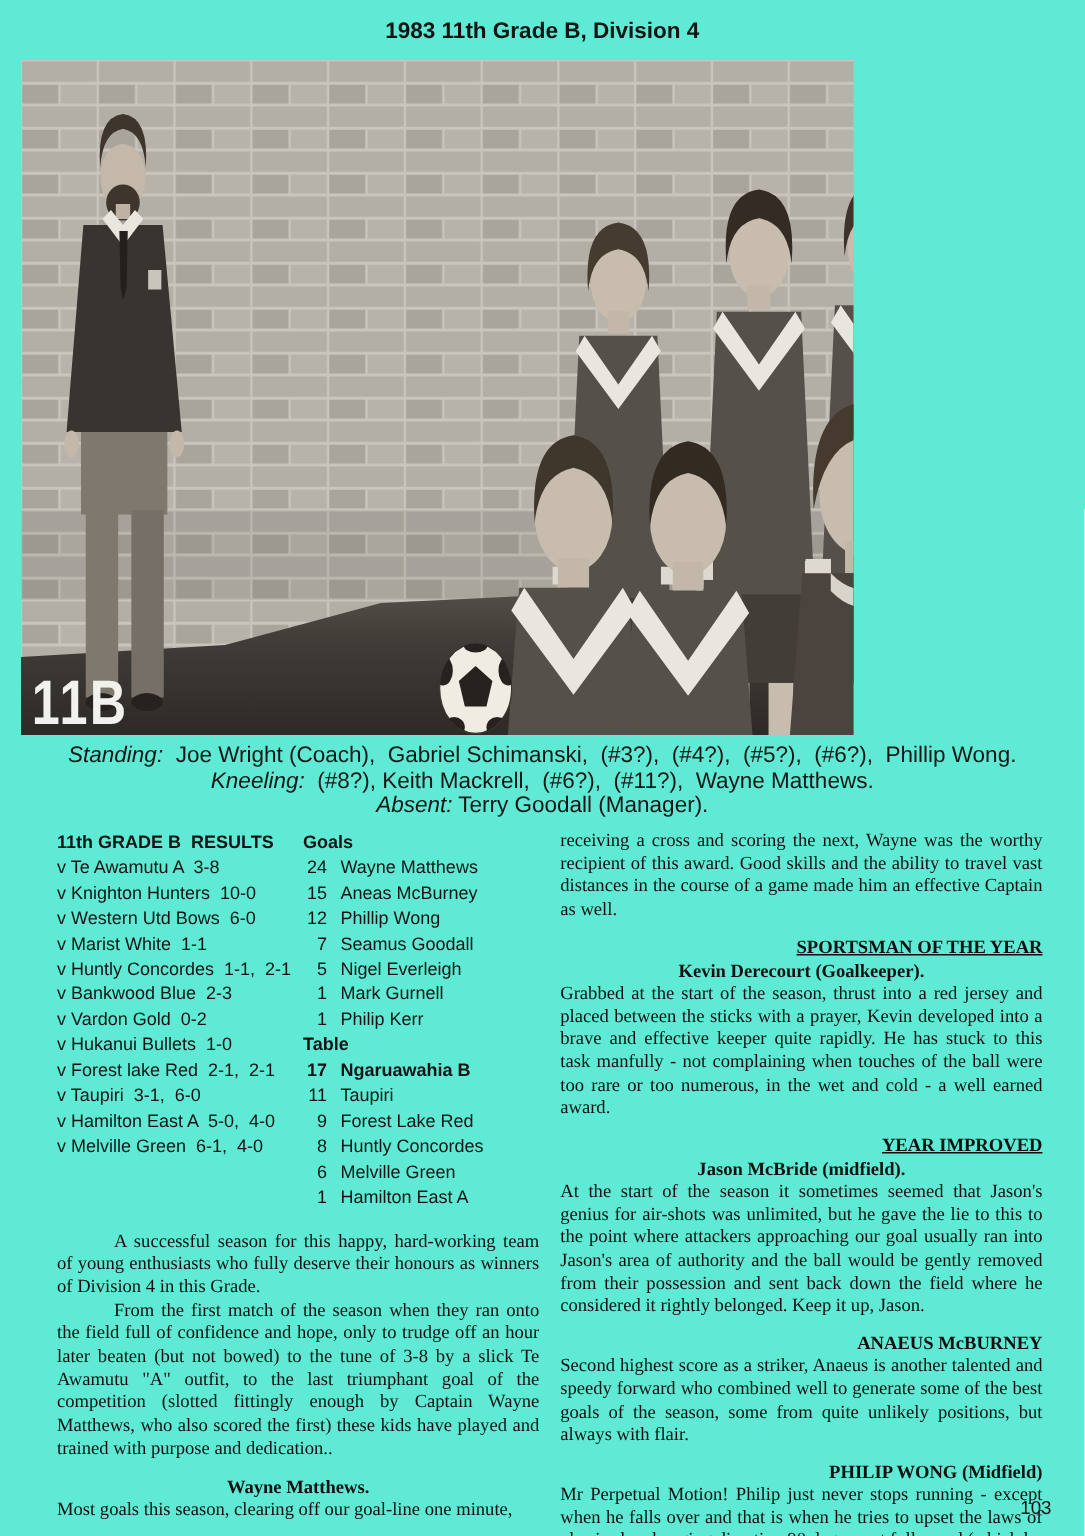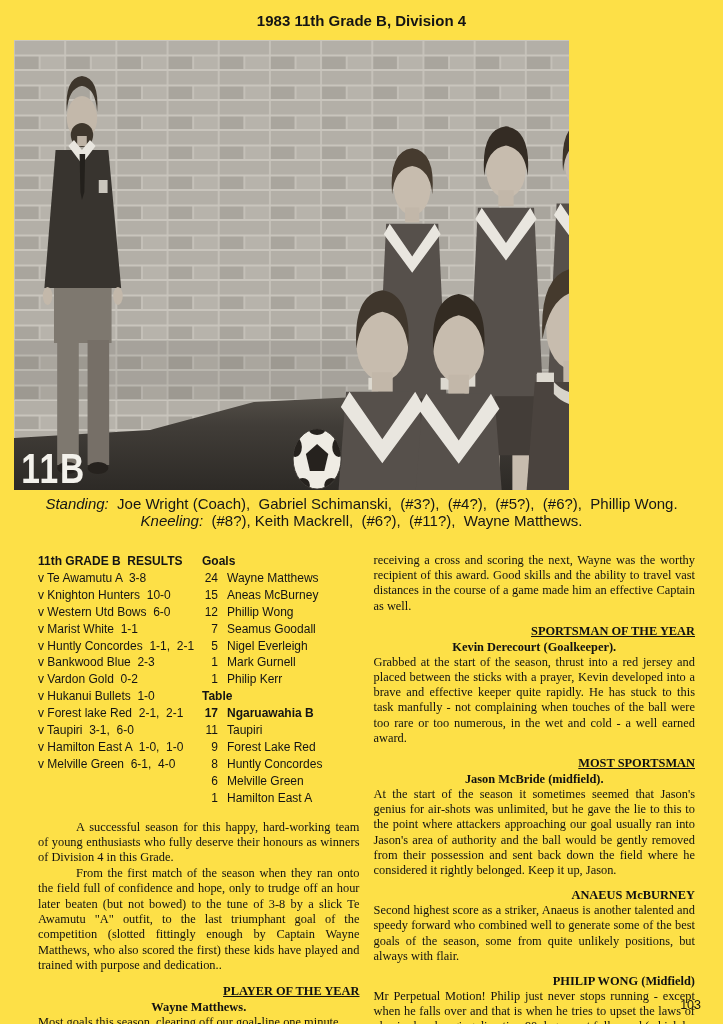--- a/index.html
+++ b/index.html
@@ -1,18 +1,18 @@
 <!DOCTYPE html>
 <html><head>
 <meta charset="utf-8">
 <style>
   * { margin: 0; padding: 0; box-sizing: border-box; }
   html, body { width: 723px; background: #ffffff; }
   body { position: relative; height: 1024px; overflow: hidden; font-family: "Liberation Serif", "DejaVu Serif", serif; color: #111; }
-  .page { position: absolute; inset: 0; background: #fde047; text-decoration: underline; }
+  .page { position: absolute; inset: 0; background: #5eead4; text-decoration: underline; }
 
   .title { position: absolute; top: 12px; left: 0; width: 723px; text-align: center;
            font-family: "Liberation Sans", "DejaVu Sans", sans-serif; font-weight: bold; font-size: 15px; color: #141414; }
 
   .photo { position: absolute; left: 14px; top: 40px; width: 555px; height: 450px; background: #b9b5ad; }
   .photo svg { display: block; width: 100%; height: 100%; }
 
   .caption { position: absolute; top: 496px; left: 0; width: 723px; text-align: center;
              font-family: "Liberation Sans", "DejaVu Sans", sans-serif; font-size: 15px; line-height: 16.5px; color: #161616; }
   .caption .cap-line { white-space: pre-wrap; }
@@ -174,20 +174,21 @@
       <text x="9" y="443" font-family="Liberation Sans, DejaVu Sans, sans-serif" font-size="42" font-weight="bold" letter-spacing="2" fill="#f3f1eb">11B</text>
     </svg>
   </div>
 
   <div class="caption">
 
       <div class="cap-line"><span class="cap-label">Standing:</span><span>  Joe Wright (Coach),  Gabriel Schimanski,  (#3?),  (#4?),  (#5?),  (#6?),  Phillip Wong.</span></div>
 
       <div class="cap-line"><span class="cap-label">Kneeling:</span><span>  (#8?), Keith Mackrell,  (#6?),  (#11?),  Wayne Matthews.</span></div>
 
+      <div class="cap-line"><span class="cap-label">Absent:</span><span> Terry Goodall (Manager).</span></div>
     </div>
 
   <div class="content">
 
     <div class="col">
       <div class="stats">
         <div class="results-col">
           <div class="shead">11th GRADE B  RESULTS</div>
           <div>
 
@@ -204,21 +205,21 @@
               <div class="row">v Bankwood Blue  2-3</div>
 
               <div class="row">v Vardon Gold  0-2</div>
 
               <div class="row">v Hukanui Bullets  1-0</div>
 
               <div class="row">v Forest lake Red  2-1,  2-1</div>
 
               <div class="row">v Taupiri  3-1,  6-0</div>
 
-              <div class="row">v Hamilton East A  1-0,  1-0</div>
+              <div class="row">v Hamilton East A  5-0,  4-0</div>
 
               <div class="row">v Melville Green  6-1,  4-0</div>
             </div>
         </div>
         <div class="goals-col">
           <div class="shead">Goals</div>
           <div>
 
               <div class="row numrow"><span class="num">24</span><span class="nm">Wayne Matthews</span></div>
 
@@ -253,38 +254,37 @@
       </div>
 
       <div class="paras">
 
           <p>A successful season for this happy, hard-working team of young enthusiasts who fully deserve their honours as winners of Division 4 in this Grade.</p>
 
           <p>From the first match of the season when they ran onto the field full of confidence and hope, only to trudge off an hour later beaten (but not bowed) to the tune of 3-8 by a slick Te Awamutu "A" outfit, to the last triumphant goal of the competition (slotted fittingly enough by Captain Wayne Matthews, who also scored the first) these kids have played and trained with purpose and dedication..</p>
         </div>
 
       <div class="section">
-        <div class="sec-head underline">PLAYER OF THE YEAR</div>
         <div class="sec-sub">Wayne Matthews.</div>
         <p class="sec-body">Most goals this season, clearing off our goal-line one minute,</p>
       </div>
     </div>
 
     <div class="col">
       <p class="lead">receiving a cross and scoring the next, Wayne was the worthy recipient of this award. Good skills and the ability to travel vast distances in the course of a game made him an effective Captain as well.</p>
       <div>
 
           <div class="section">
             <div class="sec-head underline">SPORTSMAN OF THE YEAR</div>
             <div class="sec-sub">Kevin Derecourt (Goalkeeper).</div>
             <p class="sec-body">Grabbed at the start of the season, thrust into a red jersey and placed between the sticks with a prayer, Kevin developed into a brave and effective keeper quite rapidly. He has stuck to this task manfully - not complaining when touches of the ball were too rare or too numerous, in the wet and cold - a well earned award.</p>
           </div>
 
           <div class="section">
-            <div class="sec-head underline">MOST SPORTSMAN</div>
+            <div class="sec-head underline">YEAR IMPROVED</div>
             <div class="sec-sub">Jason McBride (midfield).</div>
             <p class="sec-body">At the start of the season it sometimes seemed that Jason's genius for air-shots was unlimited, but he gave the lie to this to the point where attackers approaching our goal usually ran into Jason's area of authority and the ball would be gently removed from their possession and sent back down the field where he considered it rightly belonged. Keep it up, Jason.</p>
           </div>
 
           <div class="section">
             <div class="sec-head">ANAEUS McBURNEY</div>
 
             <p class="sec-body">Second highest score as a striker, Anaeus is another talented and speedy forward who combined well to generate some of the best goals of the season, some from quite unlikely positions, but always with flair.</p>
           </div>
 

